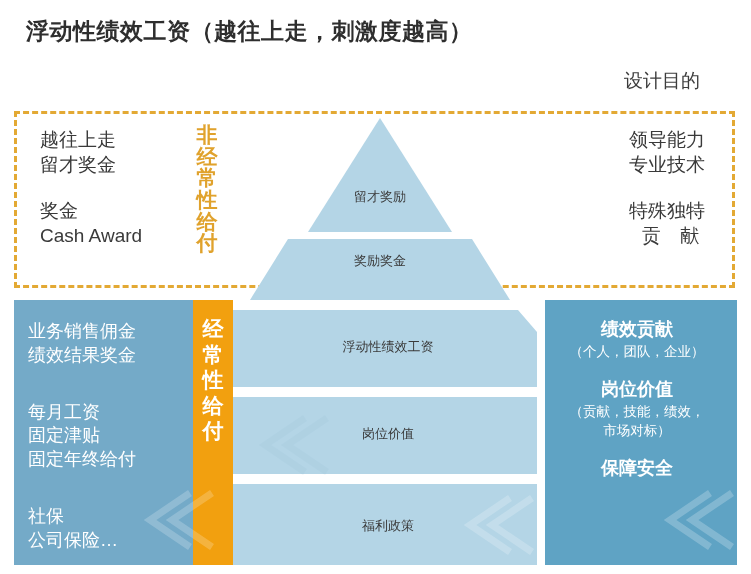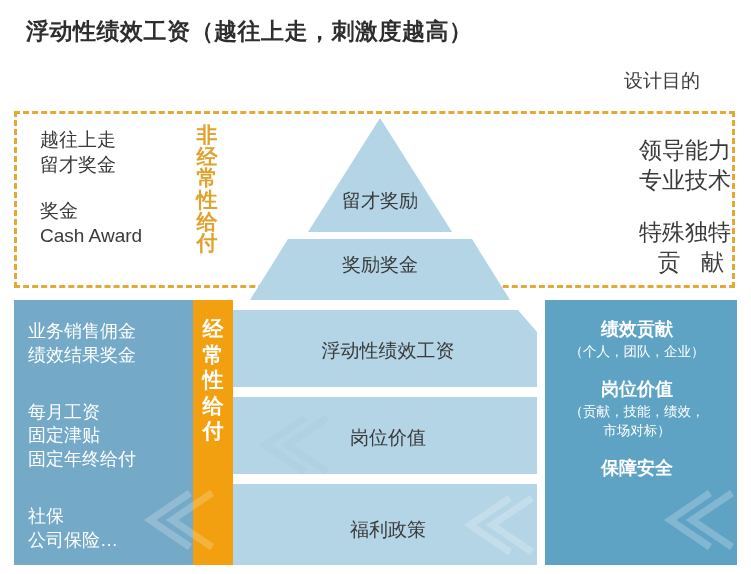--- a/index.html
+++ b/index.html
@@ -55,26 +55,26 @@
     width: 150px;
     font-size: 19px;
     line-height: 1.30;
     color: #3a3a3a;
   }
   .dashed-col-left .grp2 { margin-top: 22px; }
 
   .dashed-col-right {
     position: absolute;
     left: 603px;
-    top: 136px;
+    top: 128px;
     width: 128px;
-    font-size: 23px;
+    font-size: 19px;
     line-height: 1.30;
     color: #3a3a3a;
-    text-align: right;
+    text-align: center;
   }
   .dashed-col-right .grp2 { margin-top: 22px; }
   .dashed-col-right .indent { letter-spacing: 7px; padding-left: 14px; }
 
   
   #nonrecurring-label {
     position: absolute;
     left: 194px;
     top: 124px;
     width: 26px;
@@ -150,21 +150,21 @@
   #right-panel-text .blk { margin-bottom: 17px; }
   #right-panel-text .hd { font-size: 18px; font-weight: bold; line-height: 1.28; }
   #right-panel-text .sub { font-size: 13.5px; line-height: 1.30; margin-top: 2px; }
 
   
   #pyramid { position: absolute; left: 0; top: 0; width: 751px; height: 574px; pointer-events: none; }
 
   .pyr-label {
     position: absolute;
     text-align: center;
-    font-size: 19px;
+    font-size: 13px;
     color: #3a3a3a;
     white-space: nowrap;
   }
   #pyr-label-1 { left: 300px; top: 188px; width: 160px; }
   #pyr-label-2 { left: 300px; top: 252px; width: 160px; }
   #pyr-label-3 { left: 263px; top: 338px; width: 250px; }
   #pyr-label-4 { left: 263px; top: 425px; width: 250px; }
   #pyr-label-5 { left: 263px; top: 517px; width: 250px; }
 
   

